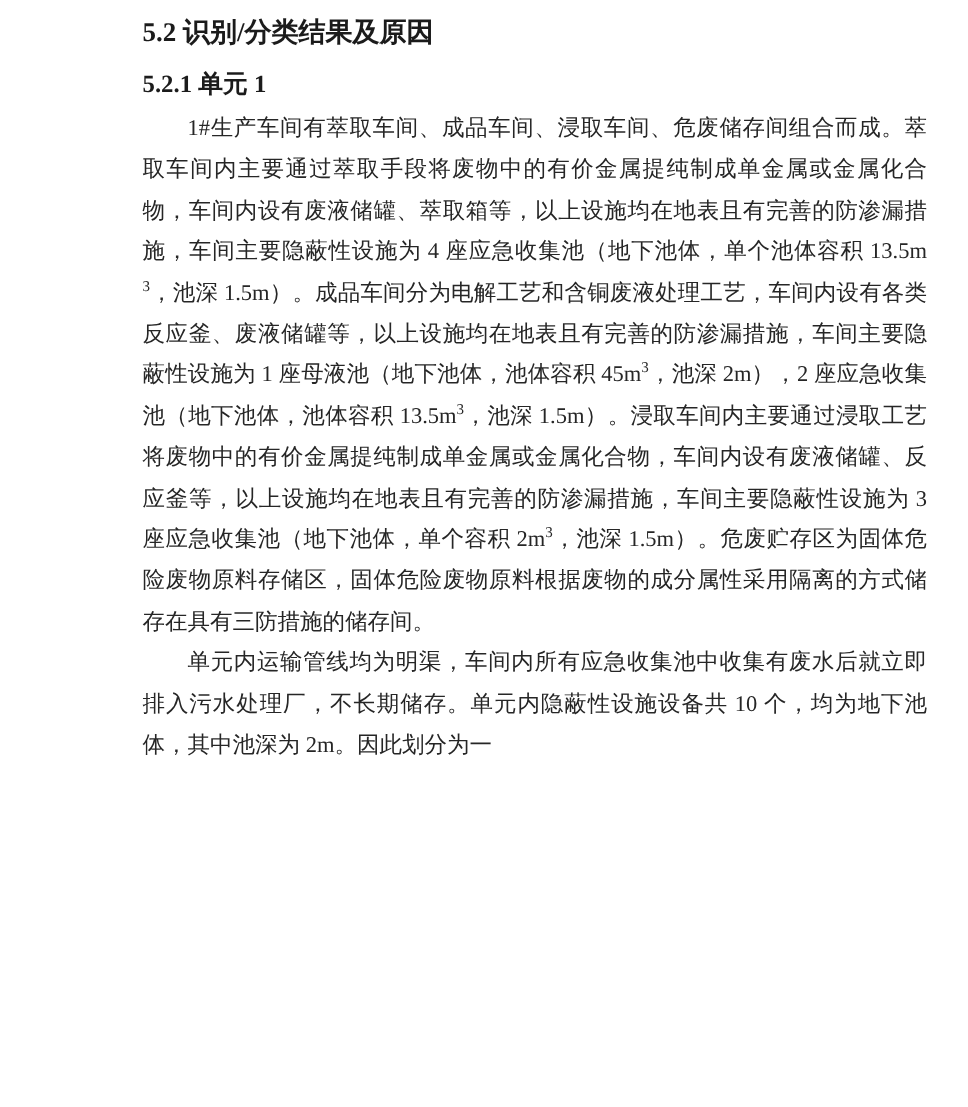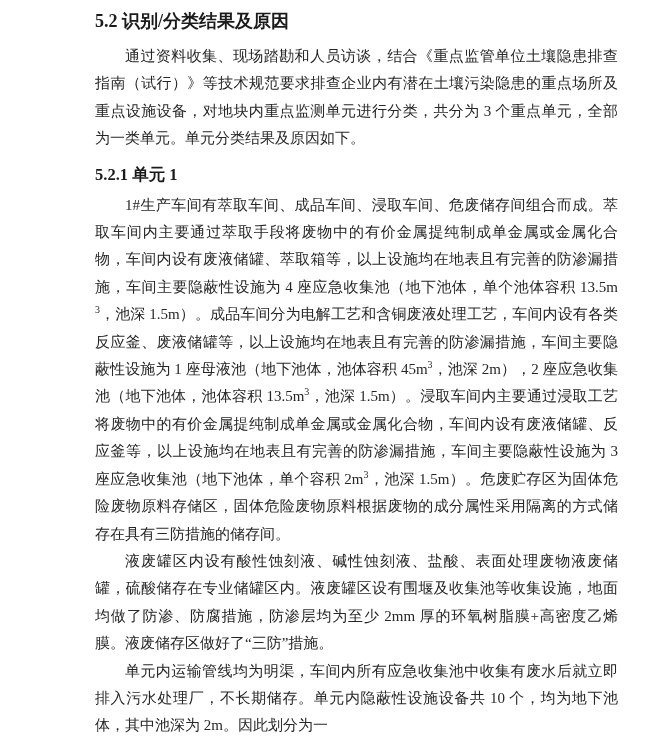--- a/index.html
+++ b/index.html
@@ -49,23 +49,21 @@
     vertical-align: super;
     line-height: 0;
   }
 </style>
 </head>
 <body>
 
 <div class="page">
   <h1 class="h-main">5.2 识别/分类结果及原因</h1>
 
-  <p class="body"><span>通过资料收集、现场踏勘和人员访谈，结合《重点监管单位土壤隐患排查指南（试行）》等技术规范要求排查企业内有潜在土壤污染隐患的重点场所及重点设施设备，对地块内重点监测单元进行分类，共分为 3 个重点单元，全部为一类单元。单元分类结果及原因如下。</span></p>
 
   <h2 class="h-sub">5.2.1 单元 1</h2>
 
 
   <p class="body"><span>1#生产车间有萃取车间、成品车间、浸取车间、危废储存间组合而成。萃取车间内主要通过萃取手段将废物中的有价金属提纯制成单金属或金属化合物，车间内设有废液储罐、萃取箱等，以上设施均在地表且有完善的防渗漏措施，车间主要隐蔽性设施为 4 座应急收集池（地下池体，单个池体容积 13.5m</span><span class="sup">3</span><span>，池深 1.5m）。成品车间分为电解工艺和含铜废液处理工艺，车间内设有各类反应釜、废液储罐等，以上设施均在地表且有完善的防渗漏措施，车间主要隐蔽性设施为 1 座母液池（地下池体，池体容积 45m</span><span class="sup">3</span><span>，池深 2m），2 座应急收集池（地下池体，池体容积 13.5m</span><span class="sup">3</span><span>，池深 1.5m）。浸取车间内主要通过浸取工艺将废物中的有价金属提纯制成单金属或金属化合物，车间内设有废液储罐、反应釜等，以上设施均在地表且有完善的防渗漏措施，车间主要隐蔽性设施为 3 座应急收集池（地下池体，单个容积 2m</span><span class="sup">3</span><span>，池深 1.5m）。危废贮存区为固体危险废物原料存储区，固体危险废物原料根据废物的成分属性采用隔离的方式储存在具有三防措施的储存间。</span></p>
 
-  <p class="body"><span>液废罐区内设有酸性蚀刻液、碱性蚀刻液、盐酸、表面处理废物液废储罐，硫酸储存在专业储罐区内。液废罐区设有围堰及收集池等收集设施，地面均做了防渗、防腐措施，防渗层均为至少 2mm 厚的环氧树脂膜+高密度乙烯膜。液废储存区做好了“三防”措施。</span></p>
 
   <p class="body"><span>单元内运输管线均为明渠，车间内所有应急收集池中收集有废水后就立即排入污水处理厂，不长期储存。单元内隐蔽性设施设备共 10 个，均为地下池体，其中池深为 2m。因此划分为一</span></p>
 </div>
 
 </body></html>

